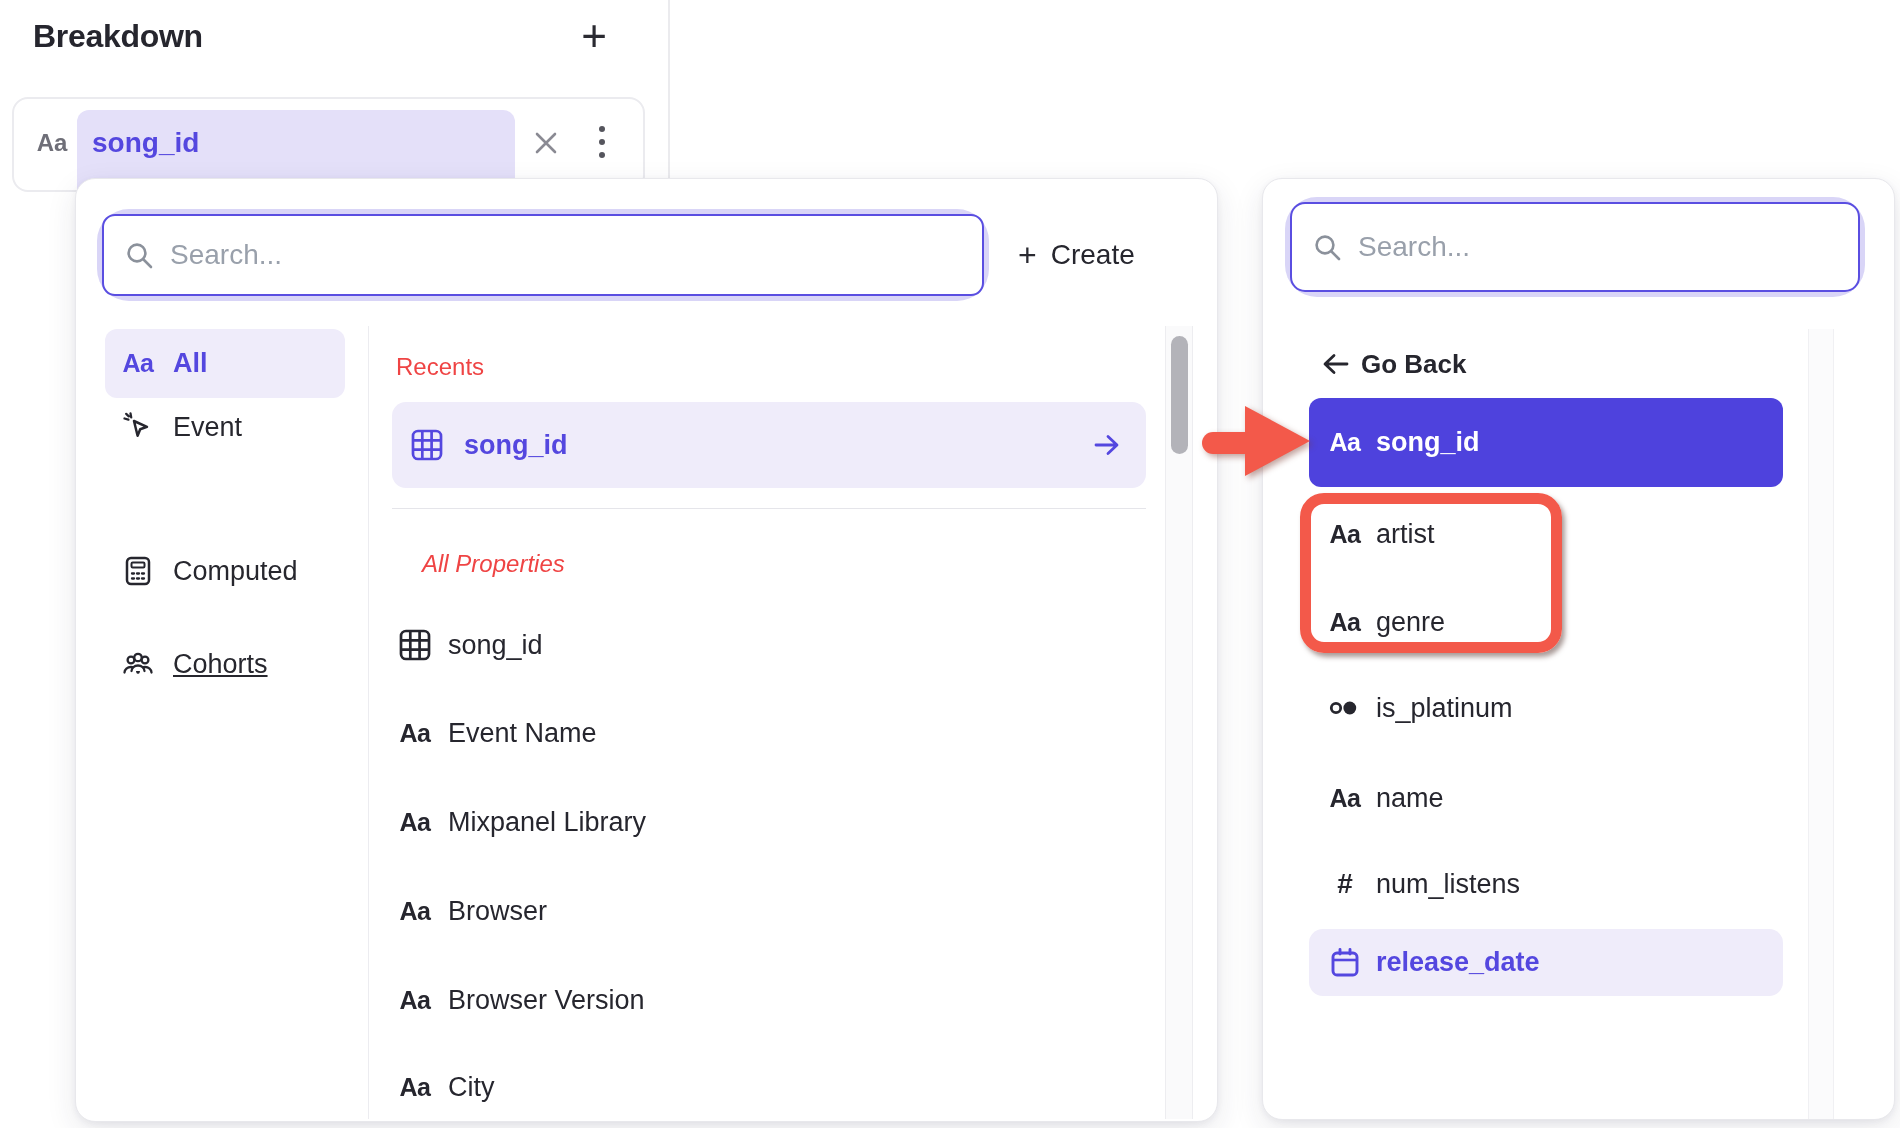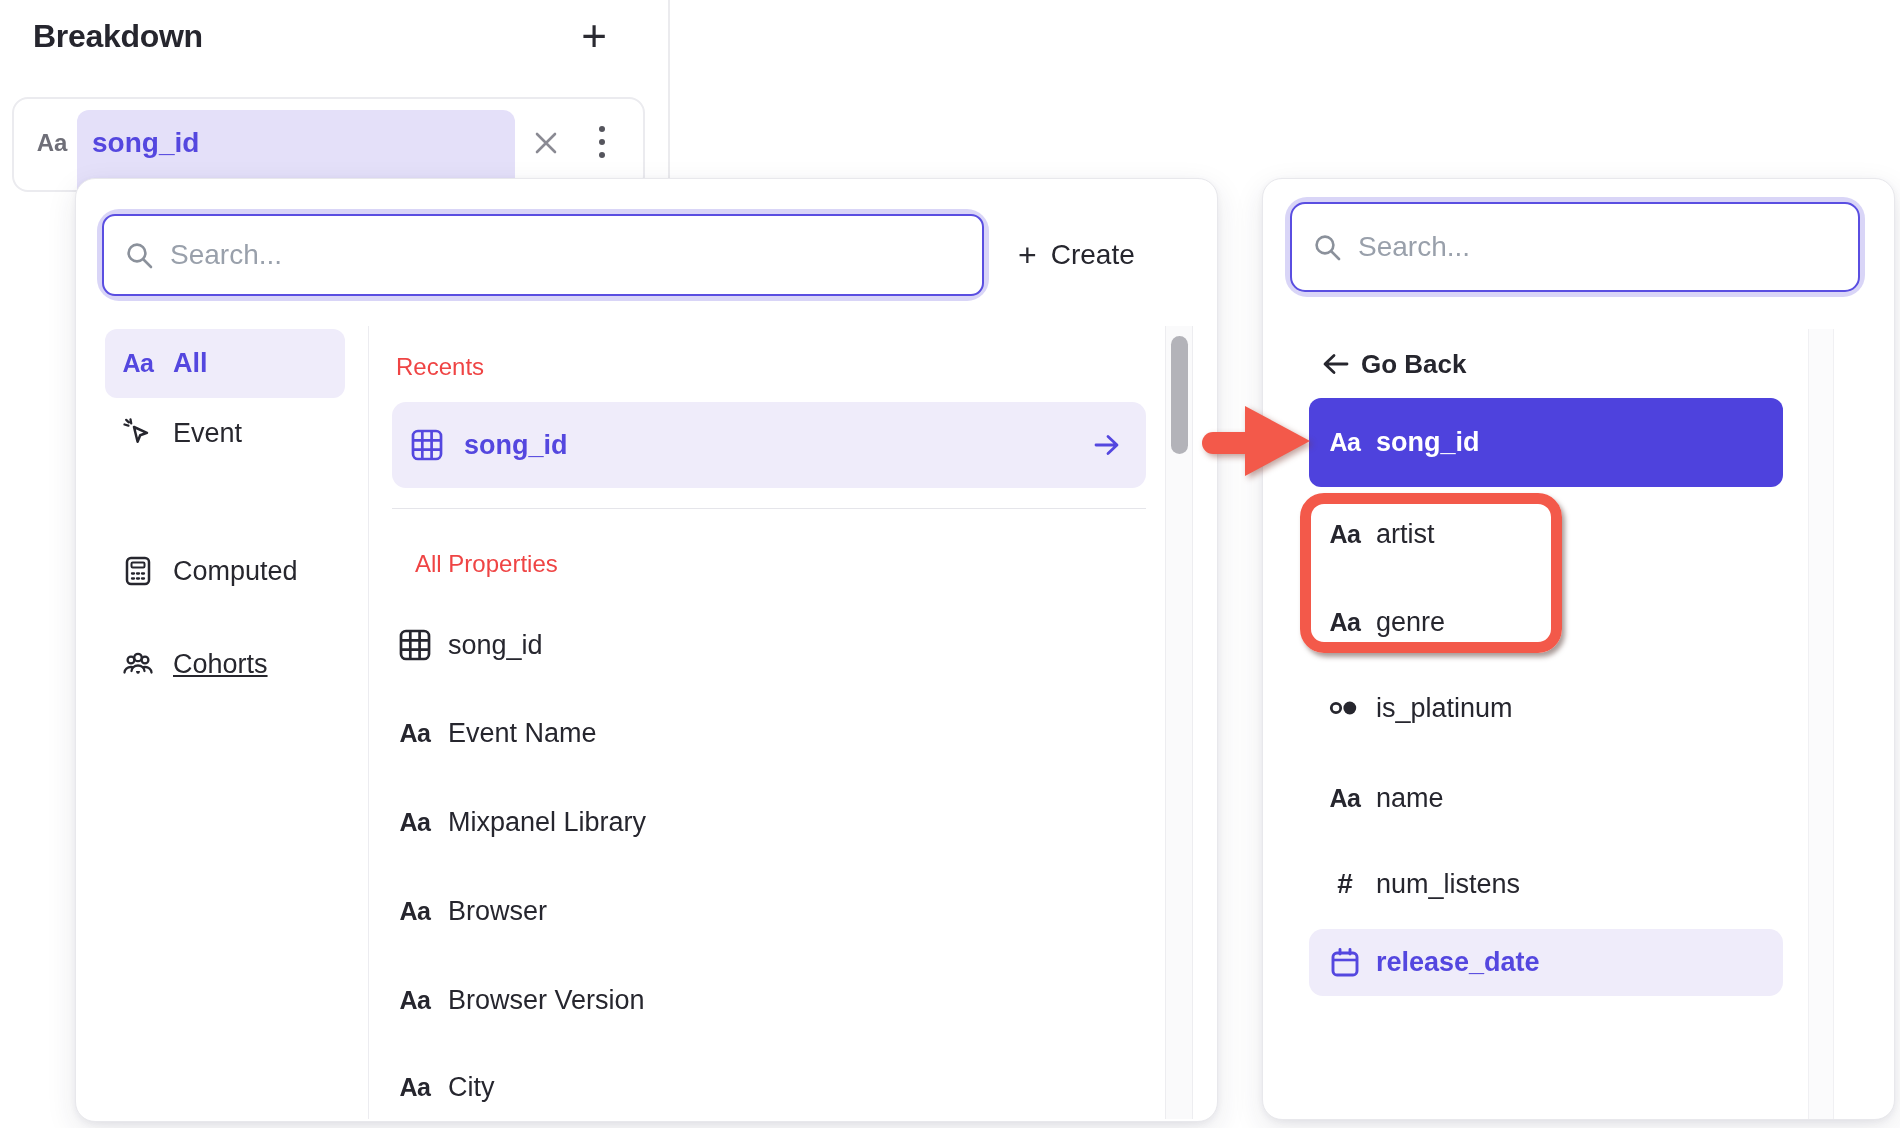--- a/index.html
+++ b/index.html
@@ -19,21 +19,21 @@
   .bd-x { position:absolute; left:528px; top:125px; width:36px; height:36px; display:flex; align-items:center; justify-content:center; cursor:pointer; }
   .bd-kebab { position:absolute; left:586px; top:121px; width:32px; height:44px; display:flex; align-items:center; justify-content:center; cursor:pointer; }
 
   
   .panel { position:absolute; background:#fff; border:1px solid #e8e8ec; border-radius:20px;
            box-shadow:0 10px 30px rgba(35,35,70,.10), 0 2px 6px rgba(35,35,70,.06); }
   .panel-left  { left:75px;  top:178px; width:1143px; height:944px; z-index:3; }
   .panel-right { left:1262px; top:178px; width:633px; height:942px; z-index:3; }
 
   
-  .search-wrap { position:absolute; background:#d9d5f7; border-radius:22px; padding:5px; }
+  .search-wrap { position:absolute; background:#d9d5f7; border-radius:32px; padding:5px; }
   .search-inner { width:100%; height:100%; background:#fff; border:2.5px solid #5a4ee1; border-radius:13px;
                   display:flex; align-items:center; padding-left:20px; gap:16px; }
   .search-inner input { border:none; outline:none; flex:1; font-size:28px; color:#27272e; background:transparent;
                         font-family:"Liberation Sans","DejaVu Sans",sans-serif; }
   .search-inner input::placeholder { color:#99a0ab; }
   .sw-left  { left:21px; top:30px; width:892px; height:92px; }
   .sw-right { left:22px; top:18px; width:580px; height:100px; }
 
   .create-btn { position:absolute; left:942px; top:54px; height:44px; display:flex; align-items:center; gap:14px;
                 font-size:28px; color:#26262e; cursor:pointer; }
@@ -130,21 +130,21 @@
     <span class="cplus">+</span>
     <span class="clabel">Create</span>
   </div>
 
   <div class="cat-row sel" style="top:150px;height:69px;">
     <span class="cat-icon">
         <span class="cat-aa">Aa</span>
       </span>
     <span class="cat-label">All</span>
   </div>
-  <div class="cat-row" style="top:219px;">
+  <div class="cat-row" style="top:213px;">
     <span class="cat-icon">
       <svg width="34" height="34" viewBox="0 0 34 34">
         <path d="M13 11 L26 16.8 L19.2 19.2 L16.6 25.8 Z" stroke="#26262e" stroke-width="2.5" stroke-linejoin="round" fill="none"></path>
         <path d="M9.5 3.5 L10.2 7.4 M3.5 8.5 L7.4 9.6 M5.2 3.9 L7.8 6.4" stroke="#26262e" stroke-width="2.3" stroke-linecap="round"></path>
       </svg>
     </span>
     <span class="cat-label">Event</span>
   </div>
   <div class="cat-row" style="top:357px;">
     <span class="cat-icon">
@@ -181,21 +181,21 @@
     </span>
     <span class="plabel">song_id</span>
     <span class="go-arrow">
       <svg width="30" height="30" viewBox="0 0 30 30">
         <path d="M4 15 H24 M16 6.5 L25 15 L16 23.5" stroke="#5447df" stroke-width="2.8" stroke-linecap="round" stroke-linejoin="round" fill="none"></path>
       </svg>
     </span>
   </div>
   <div class="hdivider"></div>
 
-  <div class="list-header" style="left:339px;top:371px;">All Properties</div>
+  <div class="list-header" style="left:346px;top:371px;font-style:italic;">All Properties</div>
 
   <div class="lrow" style="top:422px;">
     <span class="picon">
       <svg width="36" height="36" viewBox="0 0 36 36">
         <rect x="4" y="4" width="28" height="28" rx="5" stroke="#26262e" stroke-width="2.7" fill="none"></rect>
         <path d="M13.3 4 V32 M22.6 4 V32 M4 13.3 H32 M4 22.6 H32" stroke="#26262e" stroke-width="2.7"></path>
       </svg>
     </span>
     <span class="plabel">song_id</span>
   </div>

